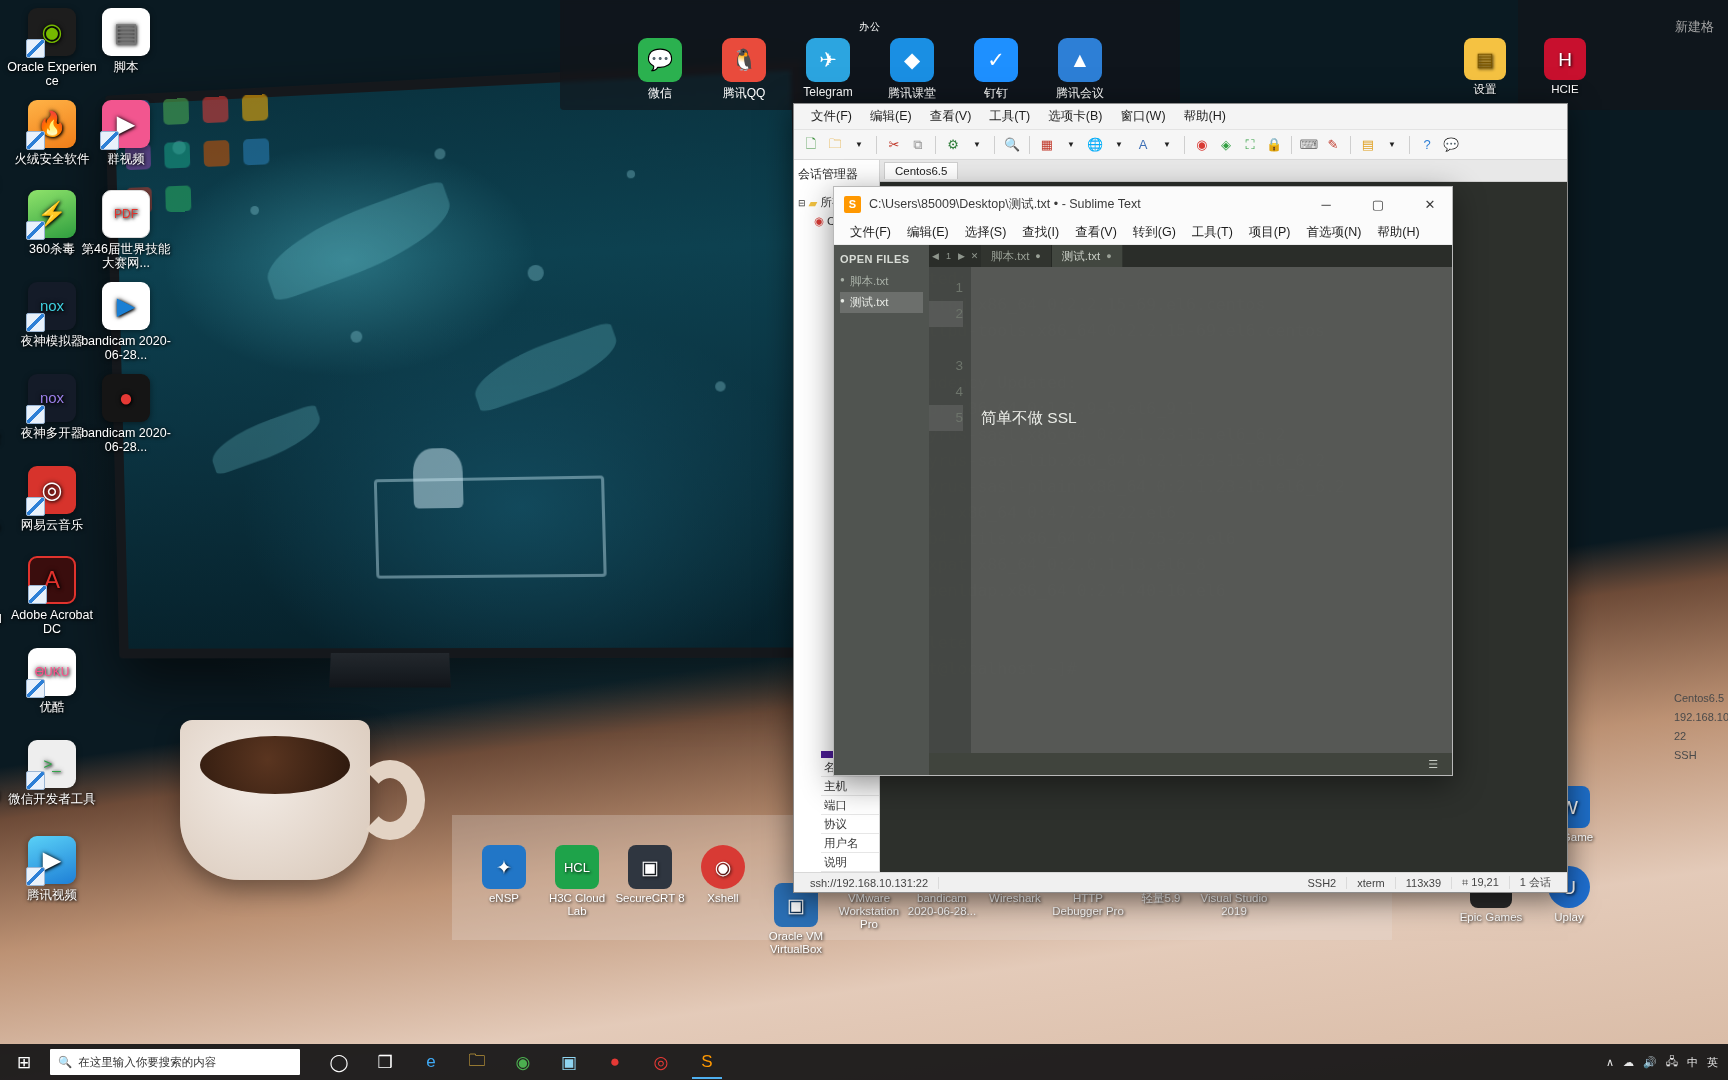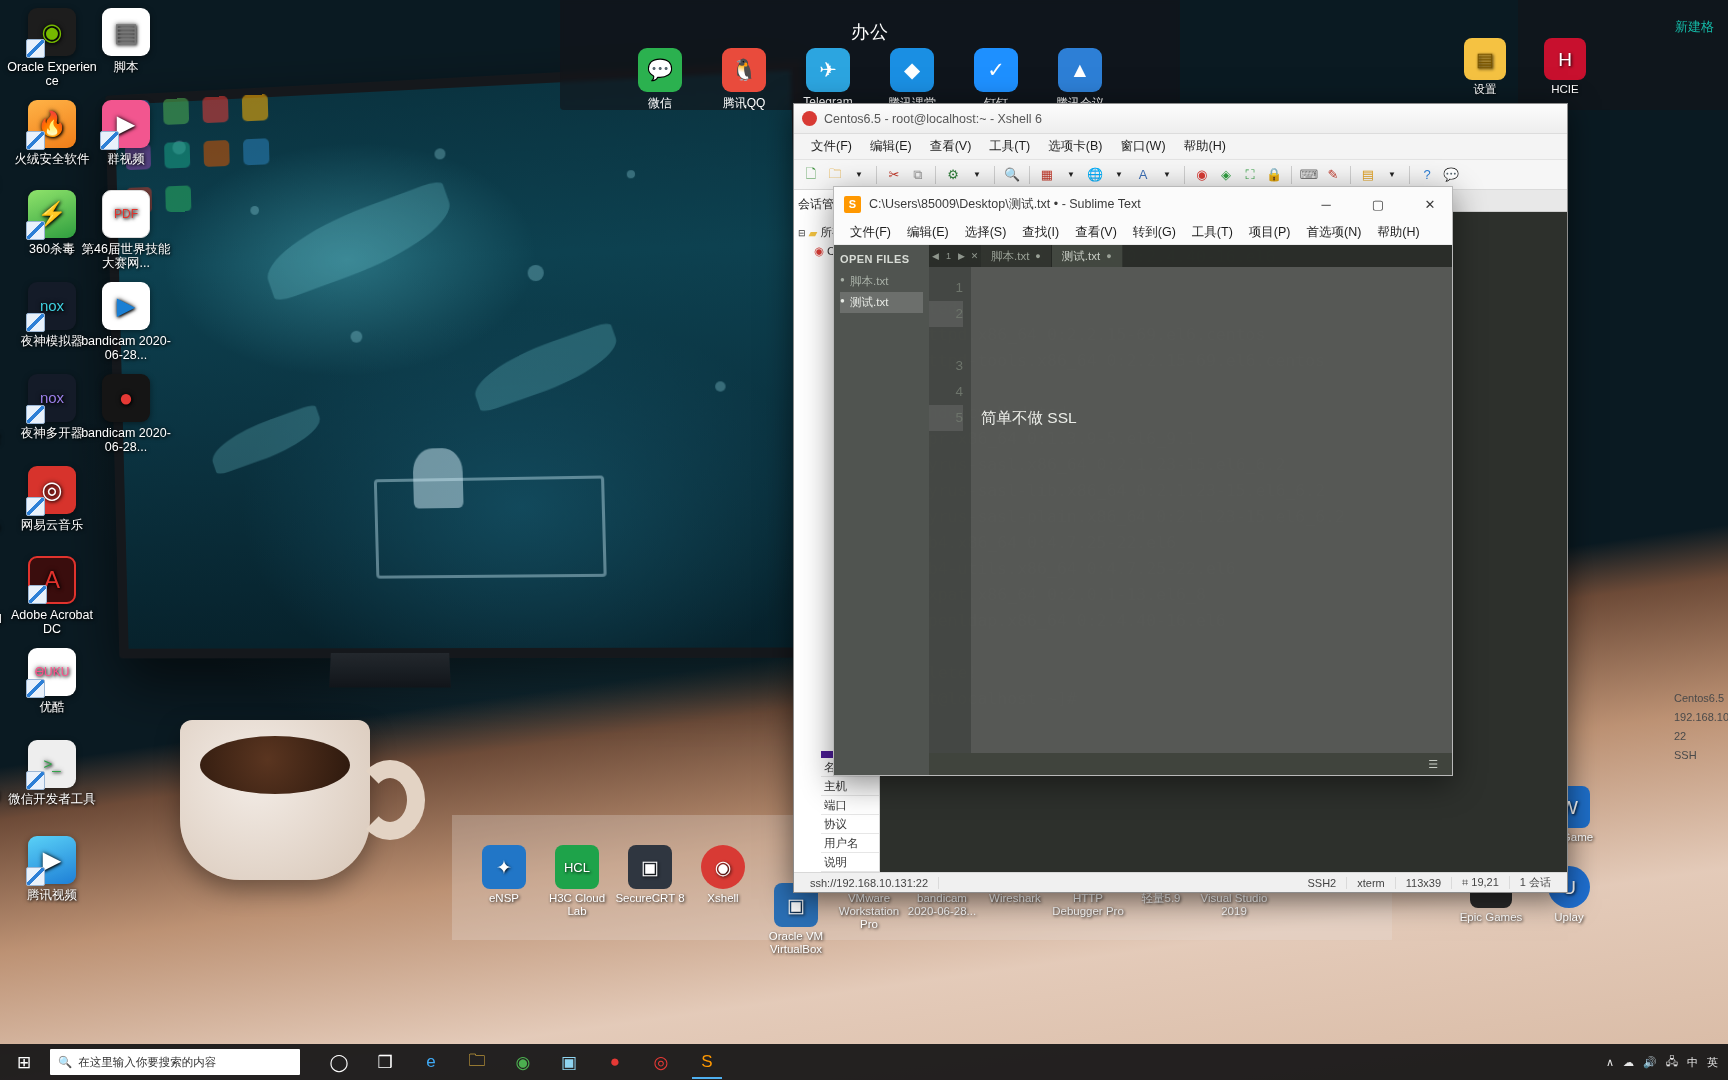--- a/index.html
+++ b/index.html
@@ -89,33 +89,33 @@
   .dicon.nosc .glyph::after{ display:none; }
   .dicon .lbl { display:block; word-break:break-all; }
 
   
   #dock-office {
     position:absolute; left:560px; top:0px; width:620px; height:110px;
     background:rgba(20,20,24,.62); backdrop-filter:blur(2px);
     border-bottom-left-radius:4px; border-bottom-right-radius:4px;
   }
   #dock-office .dock-title {
-    color:#fff; font-size:18px; text-align:center; padding-top:20px; letter-spacing:1px;
+    color:#fff; font-size:10px; text-align:center; padding-top:20px; letter-spacing:1px;
   }
   .dock-items { display:flex; gap:10px; justify-content:center; padding-top:4px; }
   .dock-item { width:74px; text-align:center; color:#fff; font-size:12px; }
   .dock-item .glyph {
     width:44px; height:44px; margin:0 auto 3px; border-radius:9px;
     display:flex; align-items:center; justify-content:center; font-size:21px; color:#fff;
   }
 
   
   #dock-right { position:absolute; right:0; top:0; width:210px; height:110px;
     background:rgba(20,20,24,.55); }
-  #dock-right .dock-title { color:#14b8a6; font-size:13px; text-align:right; padding:18px 14px 0 0; }
+  #dock-right .dock-title { color:#a3a3a3; font-size:13px; text-align:right; padding:18px 14px 0 0; }
 
   
   .ricon { position:absolute; width:86px; text-align:center; color:#fff; font-size:11.5px;
     line-height:13px; text-shadow:1px 1px 3px rgba(0,0,0,.95); }
   .ricon .glyph { width:42px;height:42px;margin:0 auto 3px;border-radius:8px;
      display:flex;align-items:center;justify-content:center;font-size:19px;color:#fff; }
 
   
   #bottom-dock { position:absolute; left:452px; top:815px; width:940px; height:125px;
      background:rgba(235,228,222,.28); }
@@ -420,24 +420,20 @@
   <div class="glyph" style="background:#37474f;">↗</div>
   <span>HTTP Debugger Pro</span></div>
 <div class="bicon" style="left:1122px;top:845px;">
   <div class="glyph" style="background:#c0392b;">易</div>
   <span>轻量5.9</span></div>
 <div class="bicon" style="left:1195px;top:845px;">
   <div class="glyph" style="background:#5c2d91;">∞</div>
   <span>Visual Studio 2019</span></div>
 
 <div id="xshell">
-  <div id="xs-title">
-    <span style="width:15px;height:15px;background:#d83a34;border-radius:50%;display:inline-block;"></span>
-    <span class="t">Centos6.5 - root@localhost:~ - Xshell 6</span>
-  </div>
 
   <div id="xs-menu">
     <span class="mi">文件(F)</span>
     <span class="mi">编辑(E)</span>
     <span class="mi">查看(V)</span>
     <span class="mi">工具(T)</span>
     <span class="mi">选项卡(B)</span>
     <span class="mi">窗口(W)</span>
     <span class="mi">帮助(H)</span>
   </div>

